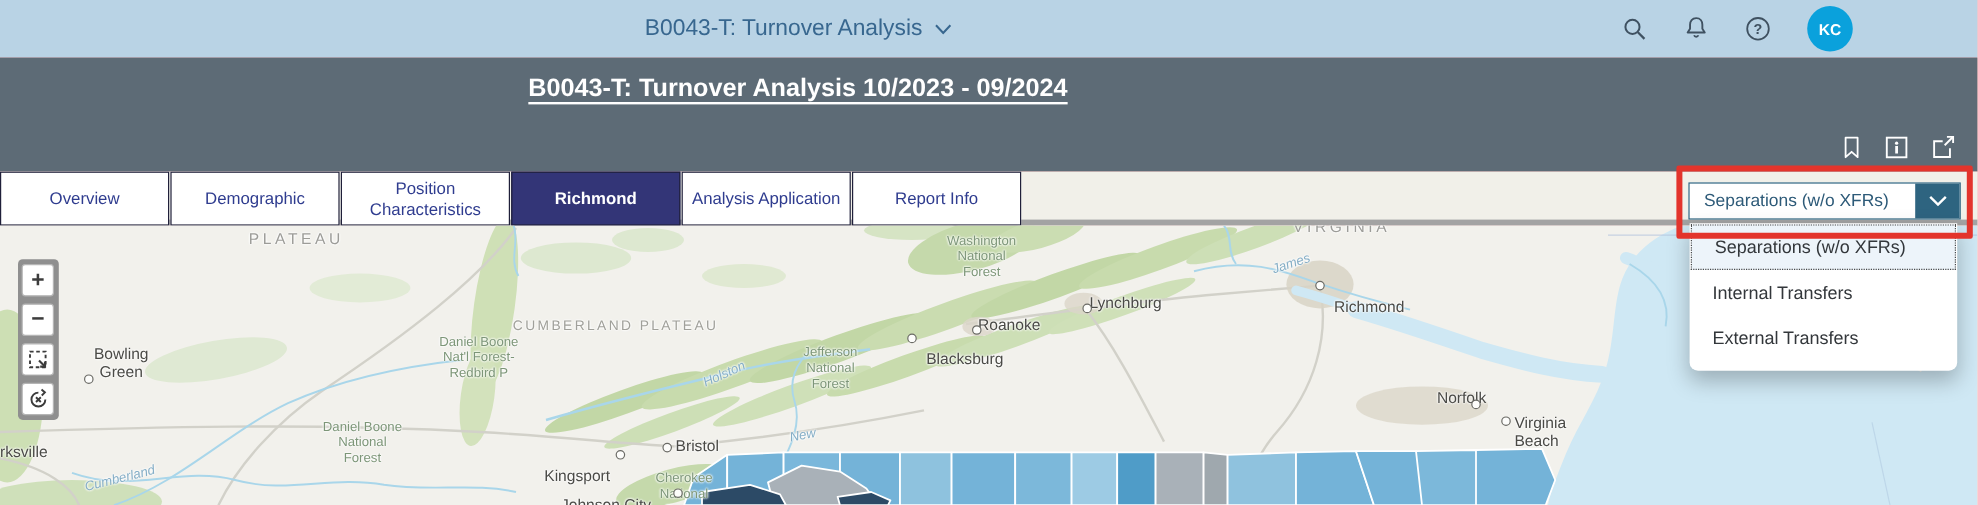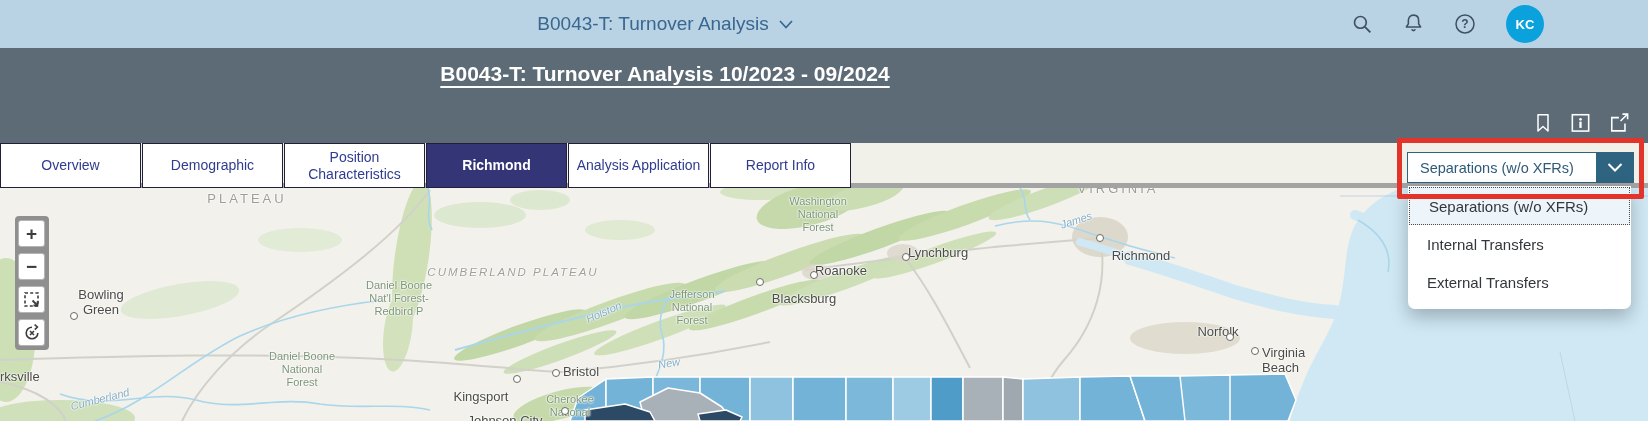--- a/index.html
+++ b/index.html
@@ -49,21 +49,21 @@
   .redbox { position:absolute; left:1397px; top:138px; width:247px; height:61px;
             border:5px solid #e3342c; border-radius:2px; z-index:60; pointer-events:none; }
 
   
   .map { position:absolute; left:0; top:188px; width:1648px; height:233px; overflow:hidden; background:#f2f1ec; }
   .map svg.base { position:absolute; left:0; top:0; }
   .maplabel { position:absolute; transform:translateX(-50%); text-align:center; pointer-events:none;
               text-shadow:0 0 2px #fff,0 0 2px #fff,0 0 2px #fff; }
   .city { color:#4a4a46; font-size:13px; }
   .region { color:#9c9c98; font-size:13px; letter-spacing:3px; }
-  .plateau { color:#a0a09a; font-size:11.5px; font-style:italic; letter-spacing:2px; }
+  .plateau { color:#a0a09a; font-size:11.5px; letter-spacing:2px; }
   .forest { color:#7d9678; font-size:11px; white-space:pre-line; line-height:1.18; }
   .river { color:#85aec6; font-size:11px; font-style:italic; transform:none; }
   .marker { position:absolute; width:8px; height:8px; border:1.6px solid #6b6b66; border-radius:50%;
             background:#fdfdfb; transform:translate(-50%,-50%); }
 
   
   .zoompanel { position:absolute; left:15px; top:28px; width:34px; background:#8f8f8f; border-radius:4px;
                padding:4px 3px; display:flex; flex-direction:column; gap:6px; z-index:10; }
   .zbtn { width:27px; height:27px; background:#ffffff; border:1px solid #b5b5b5; border-radius:3px;
           color:#3c3c3c; font-size:19px; font-weight:bold; display:flex; align-items:center; justify-content:center;

